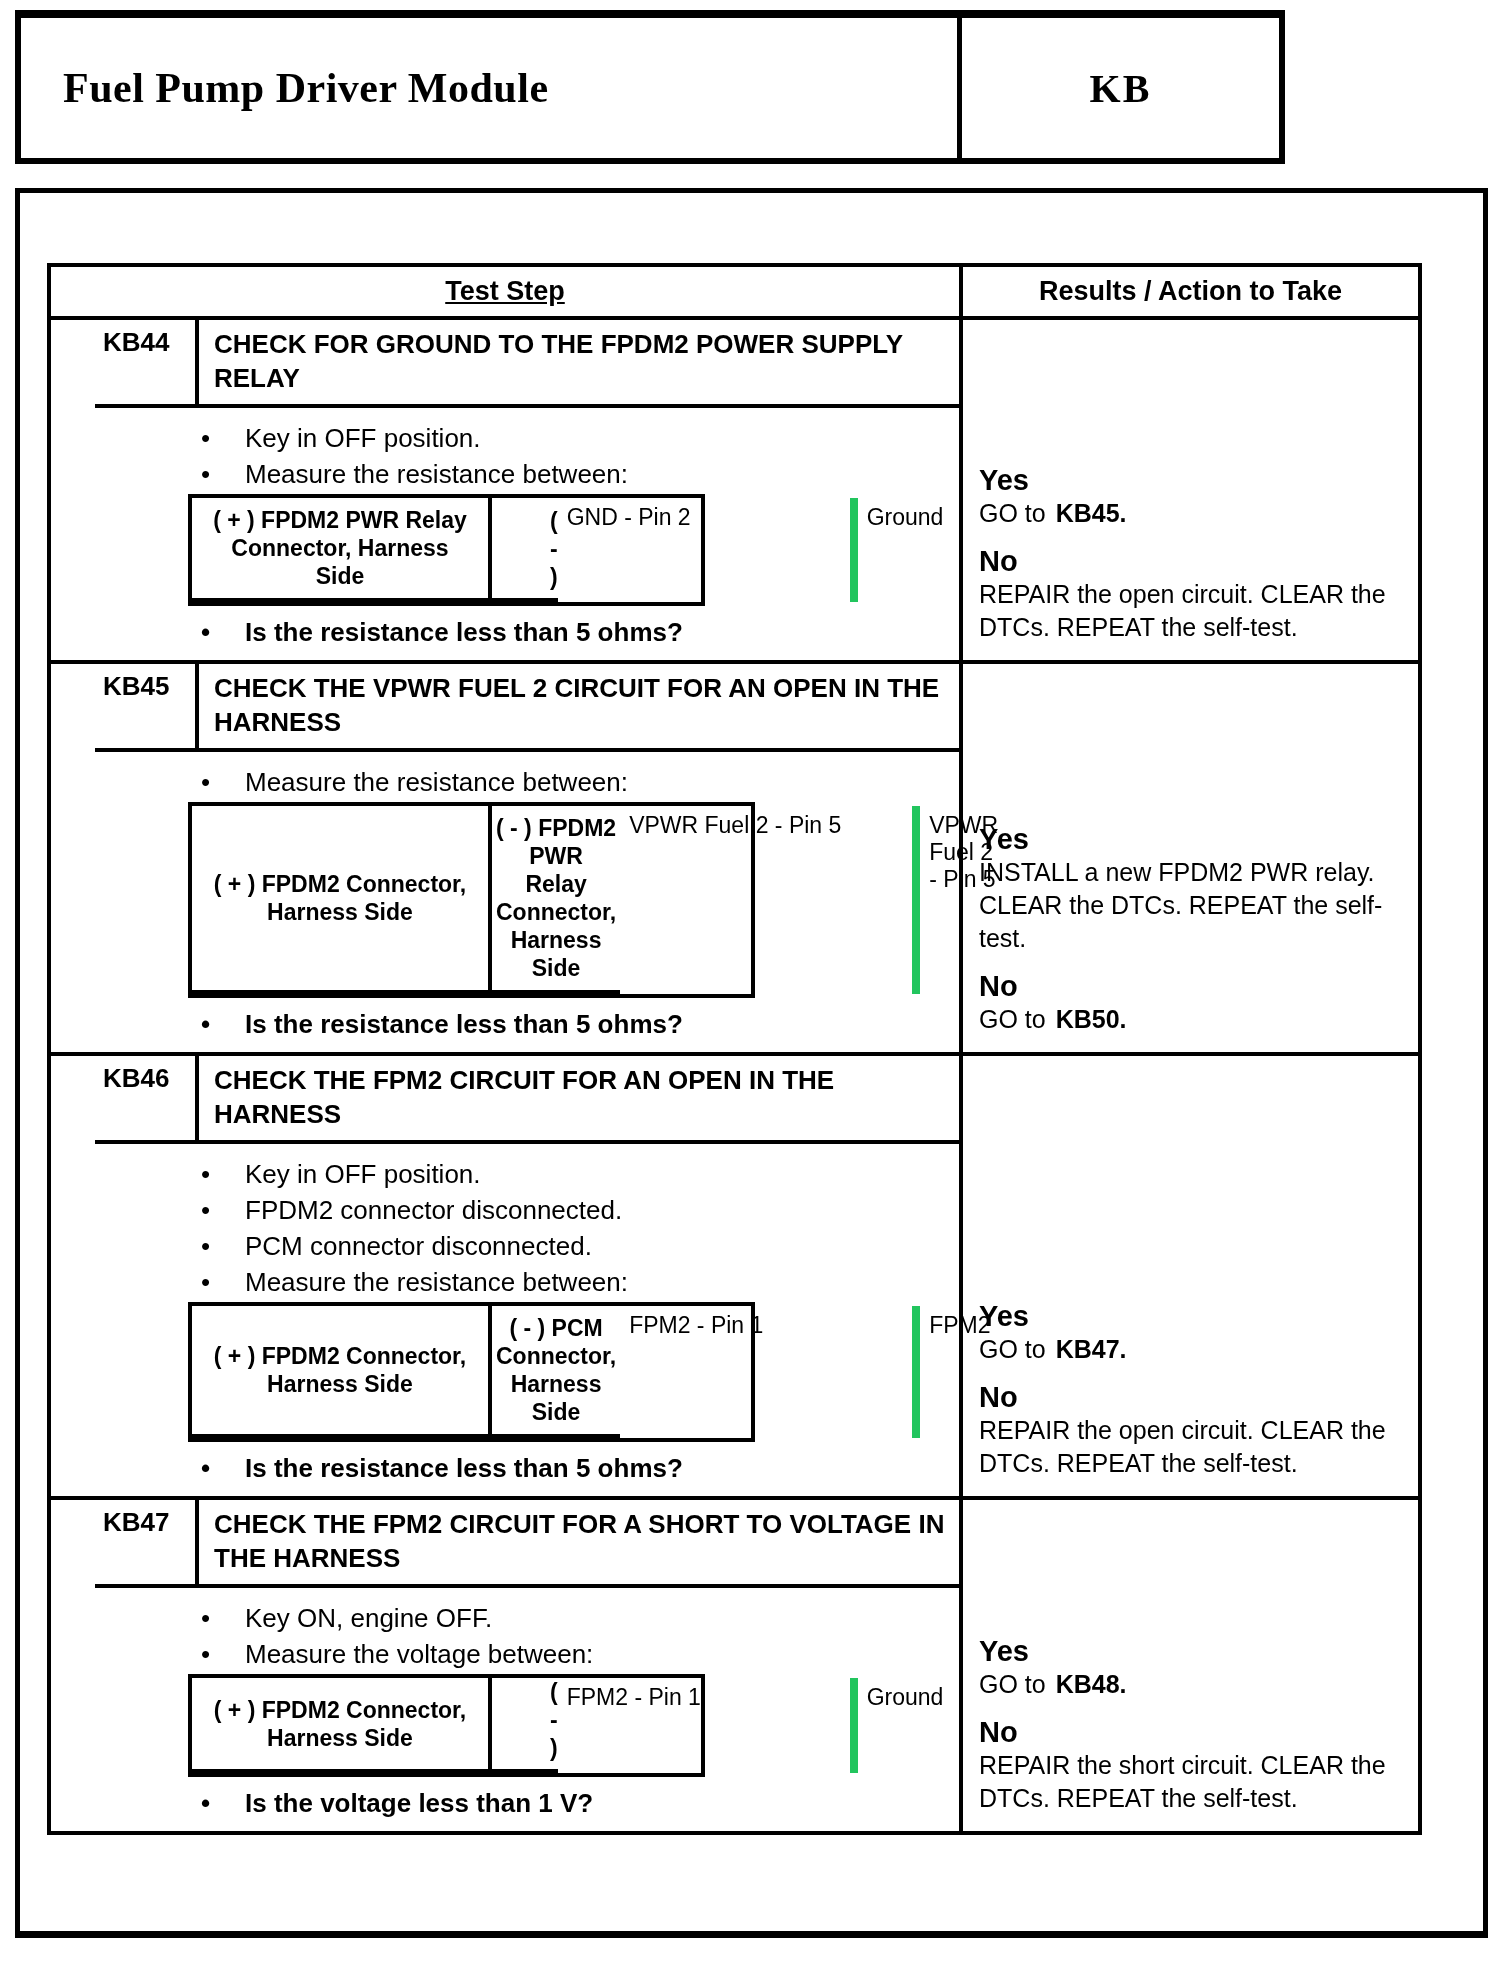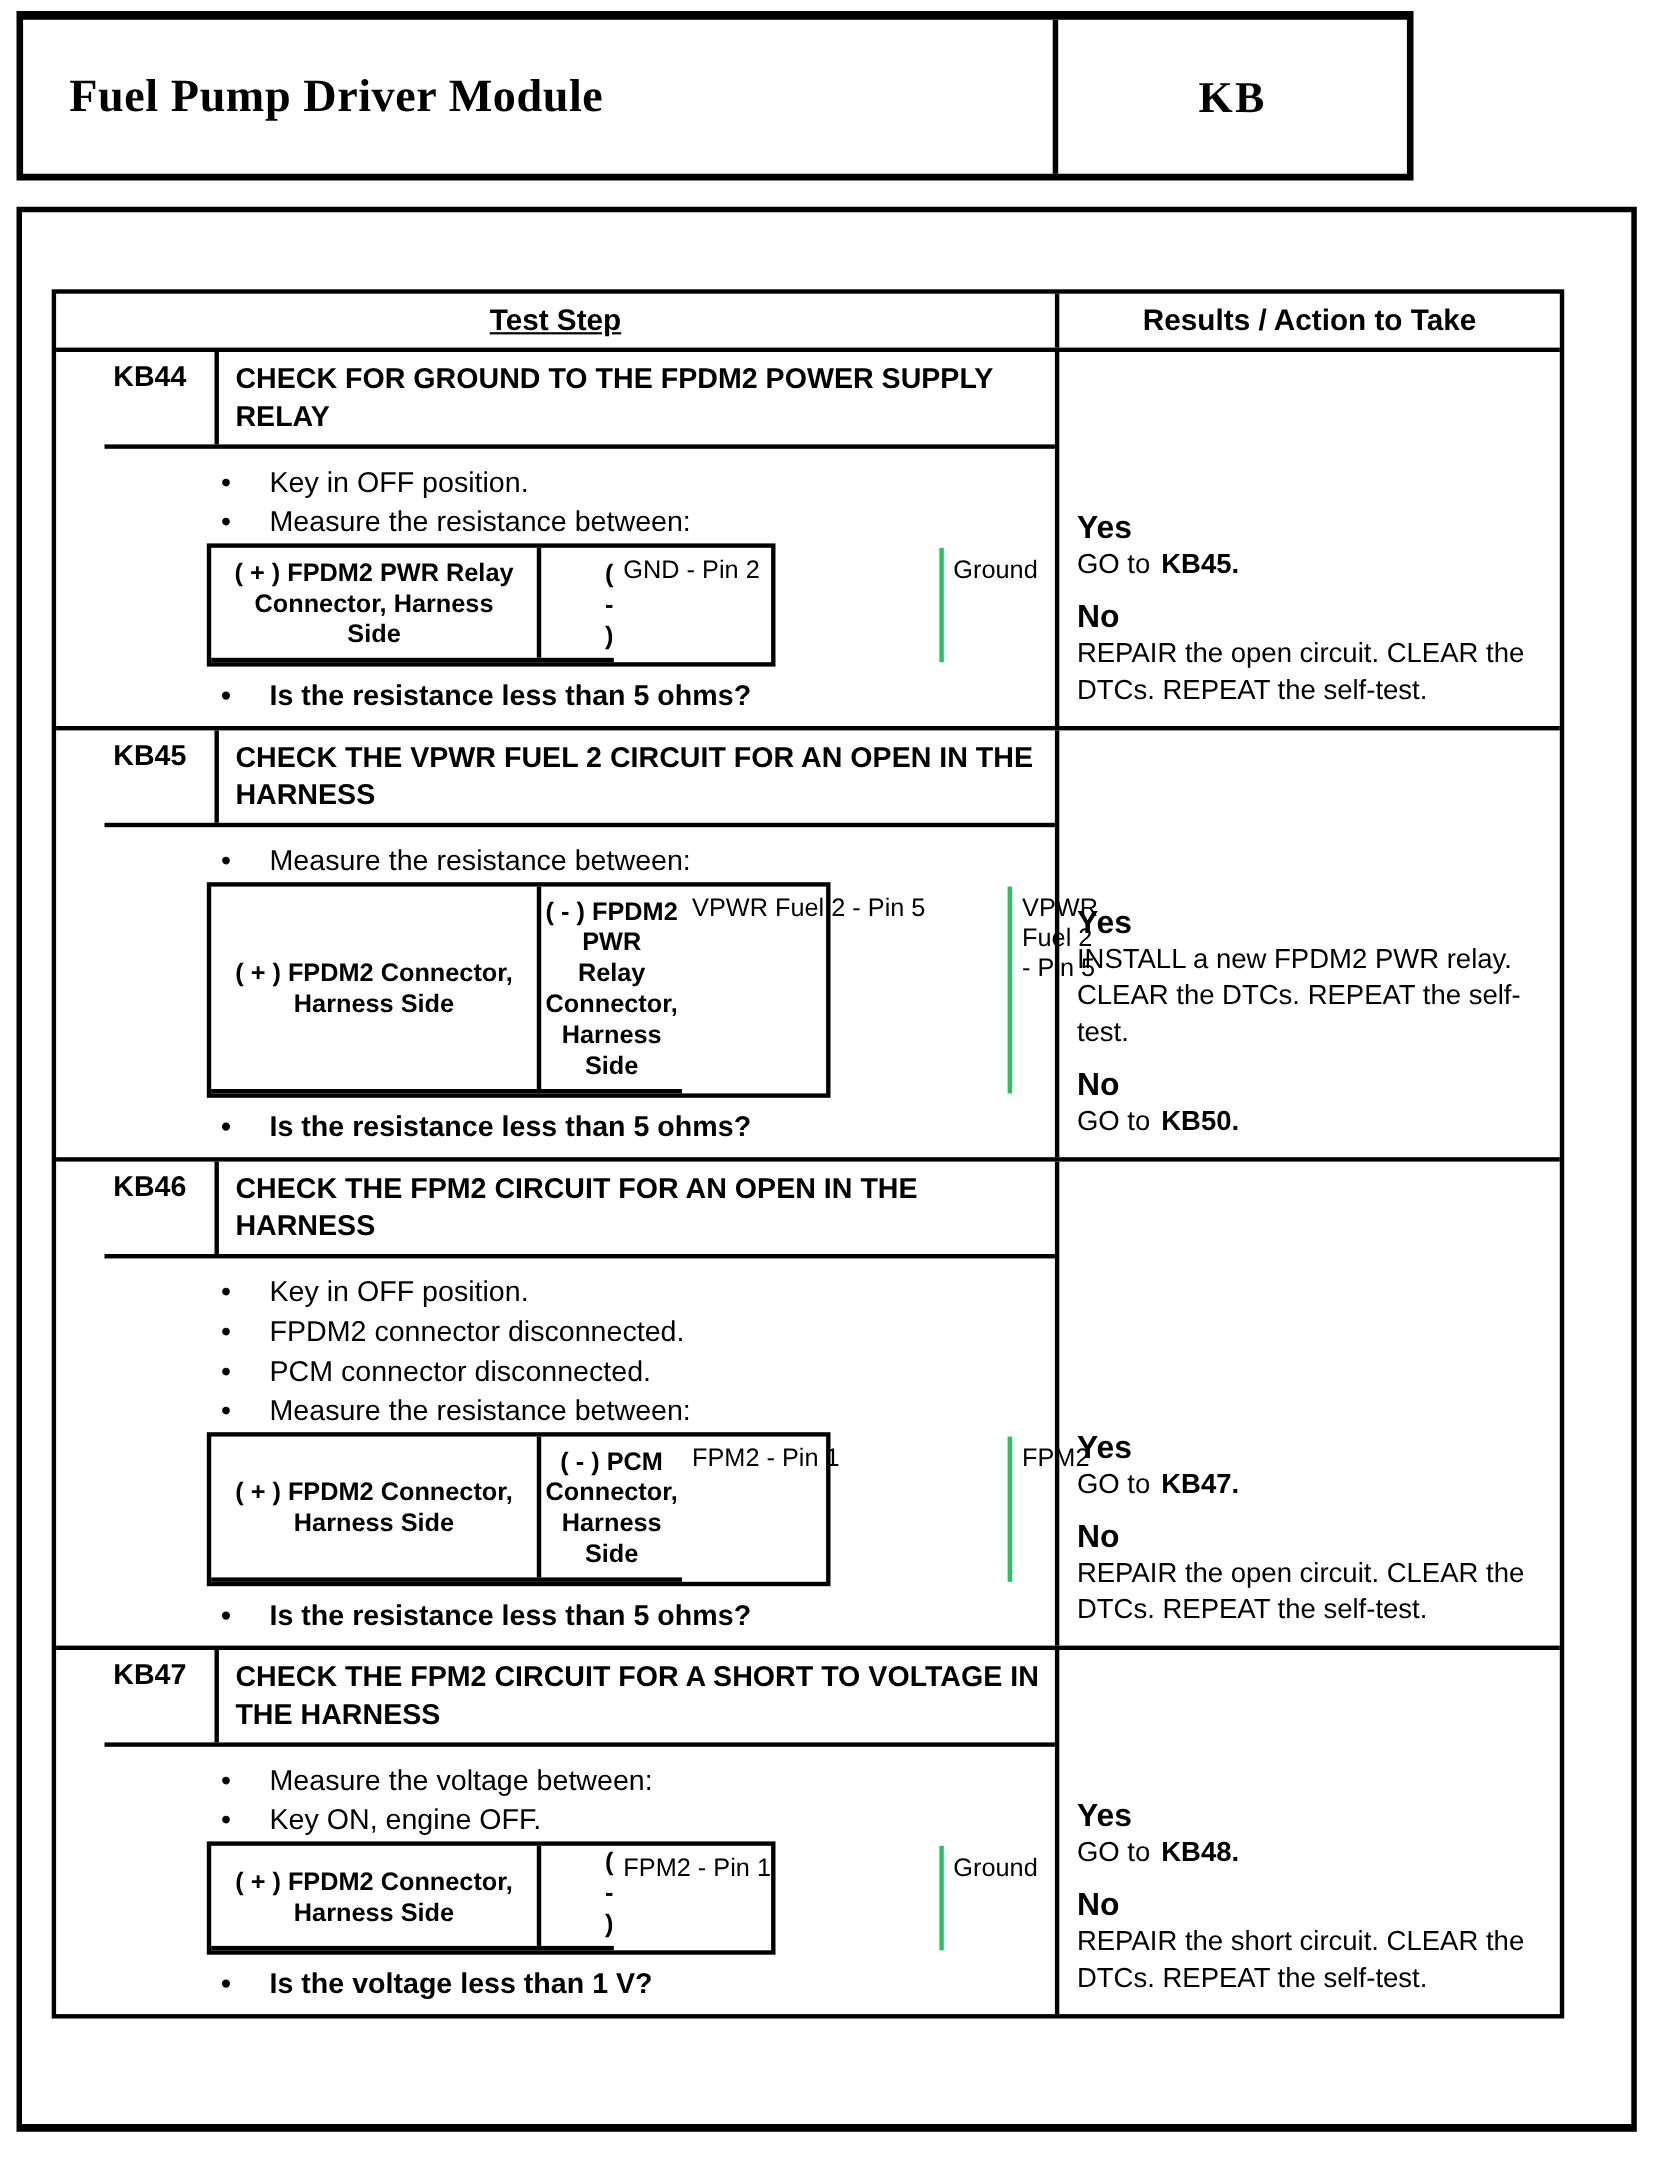--- a/index.html
+++ b/index.html
@@ -46,21 +46,21 @@
   .m-table.narrow { width:517px; }
   .m-table.wide { width:567px; }
   .m-head { display:flex; border-bottom:4px solid #000; }
   .m-head-pos { width:300px; border-right:4px solid #000; display:flex; align-items:center; justify-content:center;
                 text-align:center; font-weight:bold; font-size:23px; line-height:28px; padding:8px 6px;
                 white-space:pre-line; min-height:92px; }
   .m-head-neg { flex:1; font-weight:bold; font-size:23px; line-height:28px; white-space:pre-line; }
   .m-head-neg.neg-center { display:flex; align-items:center; justify-content:center; text-align:center; padding:8px 4px; }
   .m-head-neg.neg-bottom { display:flex; align-items:flex-end; justify-content:center; padding:0 0 7px 58px; }
   .m-data { display:flex; }
-  .m-data-pos { width:300px; border-right:4px solid #22c55e; font-size:23px; padding:6px 4px 7px 9px; }
+  .m-data-pos { width:300px; border-right:8px solid #22c55e; font-size:23px; padding:6px 4px 7px 9px; }
   .m-data-neg { flex:1; font-size:23px; padding:6px 4px 7px 9px; }
 
   
   .results-cell { flex:1; display:flex; flex-direction:column; justify-content:flex-end;
                   padding:10px 8px 16px 16px; }
   .result-label { font-weight:bold; font-size:29px; line-height:33px; }
   .result-action { font-size:25px; line-height:33px; }
   .result-action .goto { font-weight:bold; margin-left:10px; }
   .result-block + .result-block { margin-top:15px; }
 </style>
@@ -201,22 +201,22 @@
       </div>
 
       <div class="step">
         <div class="step-left">
           <div class="title-row">
             <div class="step-id">KB47</div>
             <div class="step-title">CHECK THE FPM2 CIRCUIT FOR A SHORT TO VOLTAGE IN THE HARNESS</div>
           </div>
           <div class="step-body">
             <ul class="bullets">
+              <li>Key ON, engine OFF.</li>
               <li>Measure the voltage between:</li>
-              <li>Key ON, engine OFF.</li>
             </ul>
             <div class="m-table narrow">
               <div class="m-head">
                 <div class="m-head-pos" style="min-height:78px;">( + ) FPDM2 Connector,
 Harness Side</div>
                 <div class="m-head-neg neg-bottom">( - )</div>
               </div>
               <div class="m-data">
                 <div class="m-data-pos">FPM2 - Pin 1</div>
                 <div class="m-data-neg">Ground</div>

